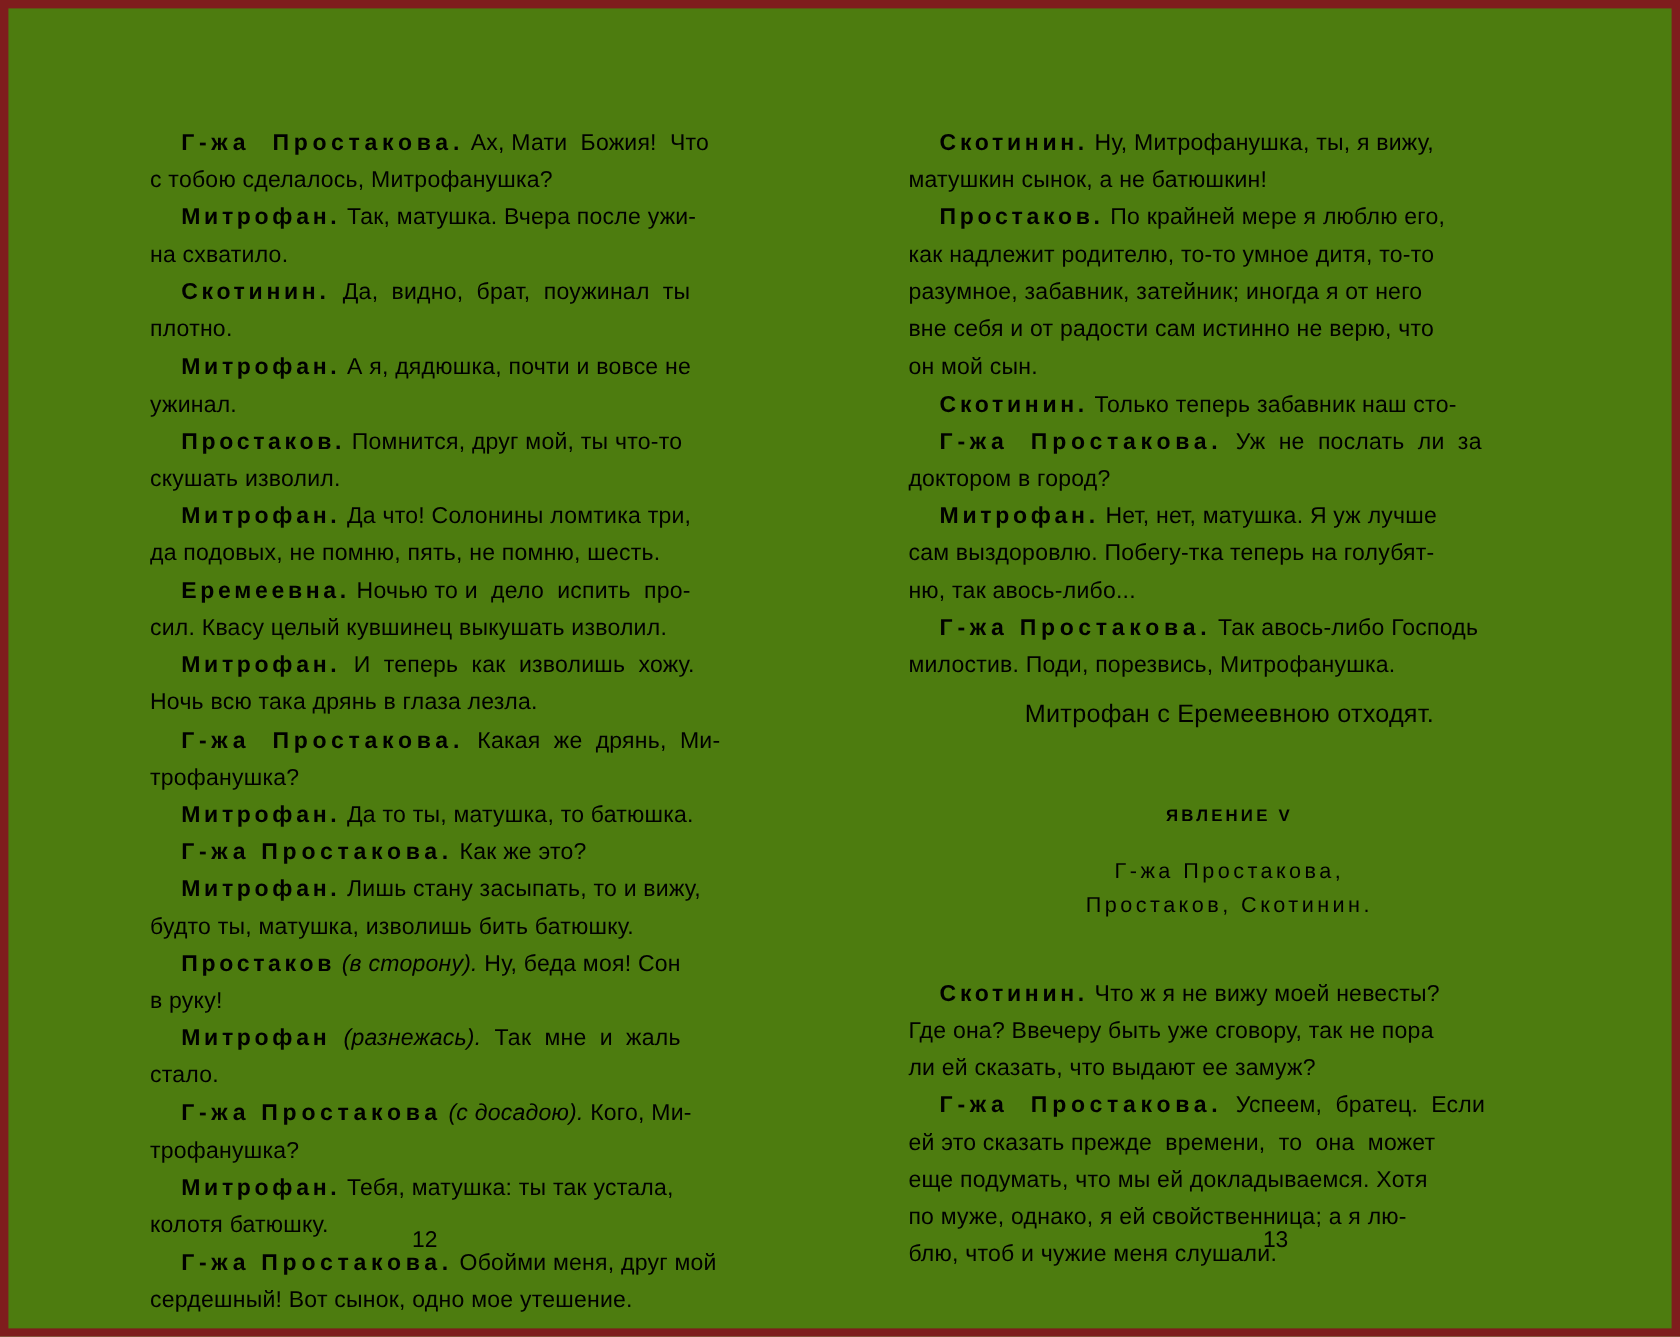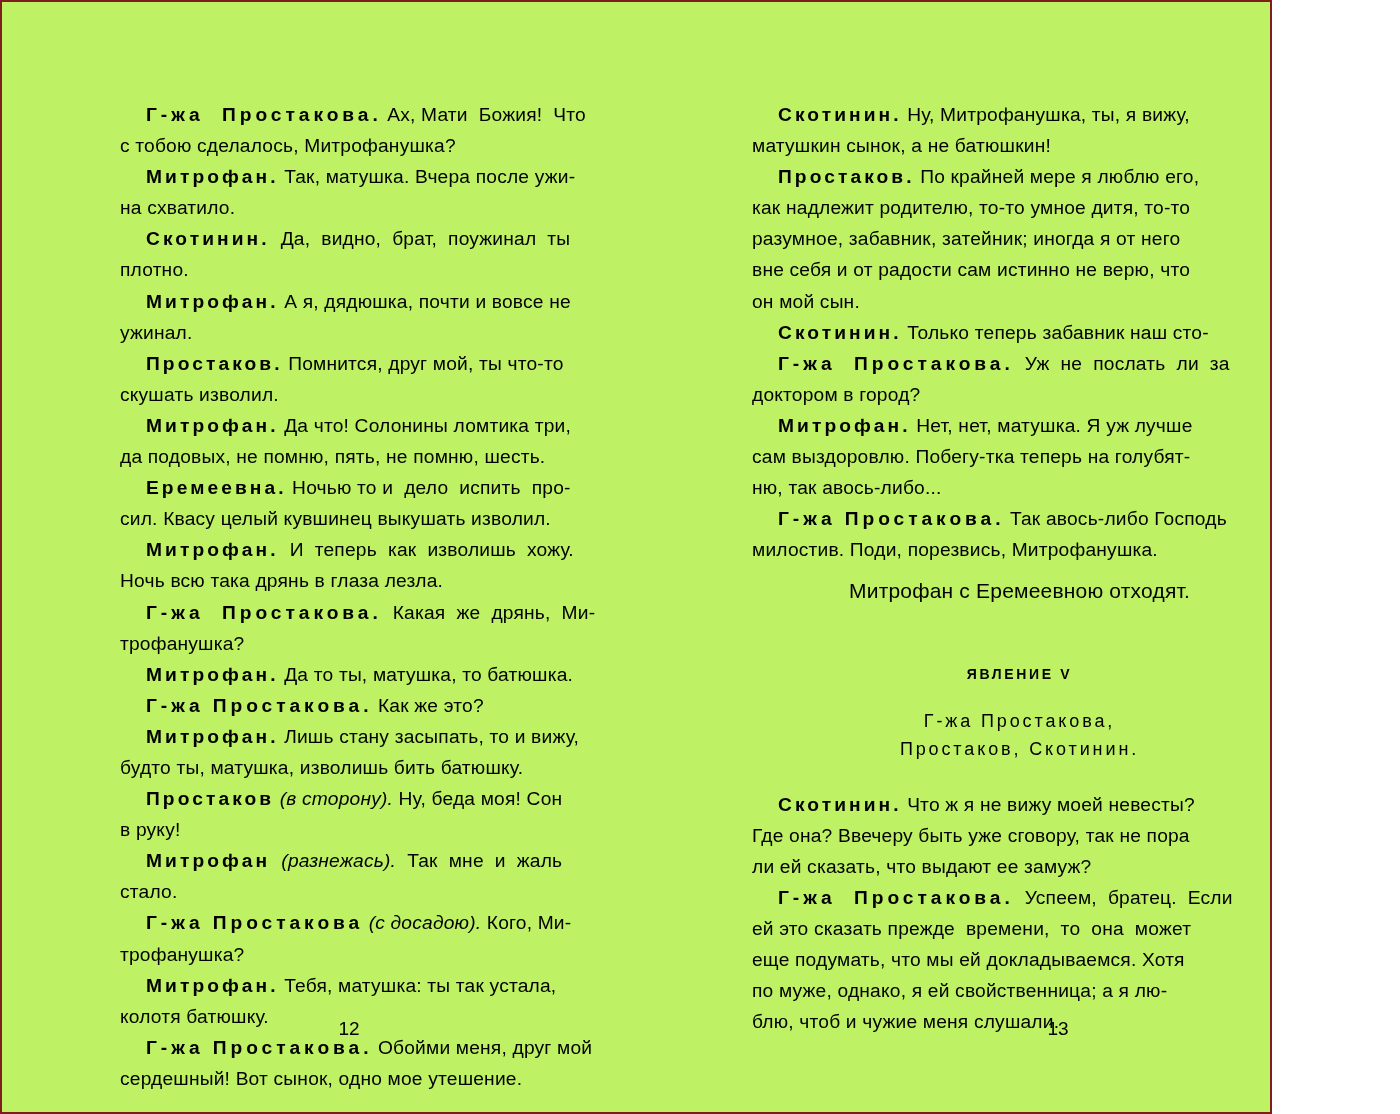--- a/index.html
+++ b/index.html
@@ -2,24 +2,24 @@
 <html><head>
 <meta charset="utf-8">
 <style>
   html, body {
     margin: 0;
     padding: 0;
     background: #ffffff;
   }
   .page {
     position: relative;
-    width: 1272px;
+    width: 1400px;
     height: 1114px;
-    background: #bef264;
-    border: 2px solid #7f1d1d;
+    background: #4d7c0f;
+    border: 7px solid #7f1d1d;
     box-sizing: border-box;
     overflow: hidden;
     font-family: "Liberation Sans", sans-serif;
     color: #000000;
   }
   .spread {
     position: absolute;
     left: 0;
     top: 0;
     width: 1400px;
@@ -255,21 +255,21 @@
         <div class="scene-heading">ЯВЛЕНИЕ V</div>
 
         <div class="scene-cast">
           <span class="ln">Г-жа Простакова,</span>
           <span class="ln">Простаков, Скотинин.</span>
         </div>
 
         <div class="scene-gap"></div>
 
         <div class="para">
-          <span class="ln" style="padding-left: 26px;"><span class="speaker-tight">Скотинин.</span><span> Что ж я не вижу моей невесты?</span></span>
+          <span class="ln" style="padding-left: 26px; margin-top: 19px;"><span class="speaker-tight">Скотинин.</span><span> Что ж я не вижу моей невесты?</span></span>
           <span class="ln">Где она? Ввечеру быть уже сговору, так не пора</span>
           <span class="ln">ли ей сказать, что выдают ее замуж?</span>
         </div>
 
         <div class="para">
           <span class="ln" style="padding-left: 26px;"><span class="speaker">Г-жа  Простакова.</span><span>  Успеем,  братец.  Если</span></span>
           <span class="ln">ей это сказать прежде  времени,  то  она  может</span>
           <span class="ln">еще подумать, что мы ей докладываемся. Хотя</span>
           <span class="ln">по муже, однако, я ей свойственница; а я лю-</span>
           <span class="ln">блю, чтоб и чужие меня слушали.</span>

